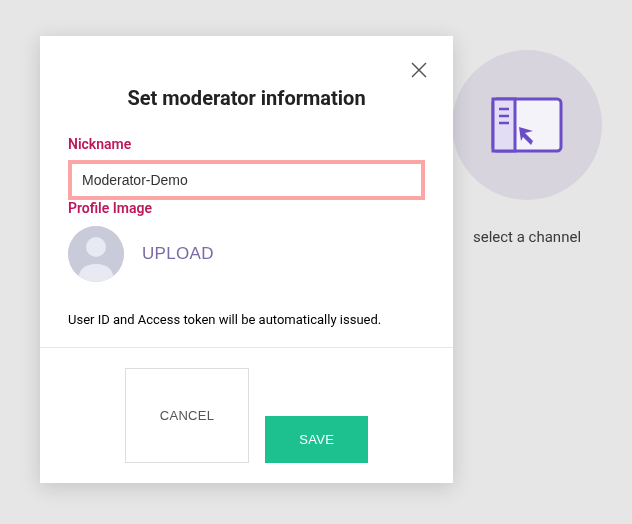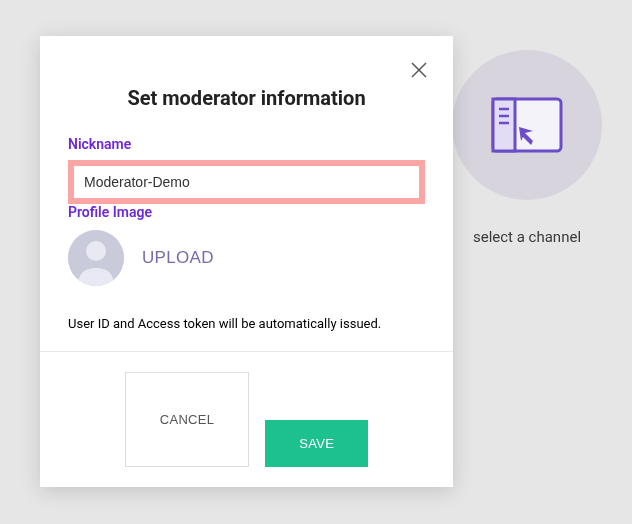--- a/index.html
+++ b/index.html
@@ -71,28 +71,28 @@
       color: #222;
       margin-top: 26px;
       text-align: center;
     }
     .modal-body {
       padding: 26px 28px 20px 28px;
     }
     .field-label {
       font-size: 14px;
       font-weight: 600;
-      color: #6d28d9;
+      color: #be185d;
       margin-bottom: 8px;
       display: block;
     }
     .text-input {
       width: 100%;
       padding: 8px 10px;
-      border: 6px solid #fca5a5;
+      border: 4px solid #fca5a5;
       font-size: 14px;
       color: #333;
       outline: none;
       background: #fff;
     }
     .profile-section {
     }
     .profile-row {
       display: flex;
       align-items: center;

